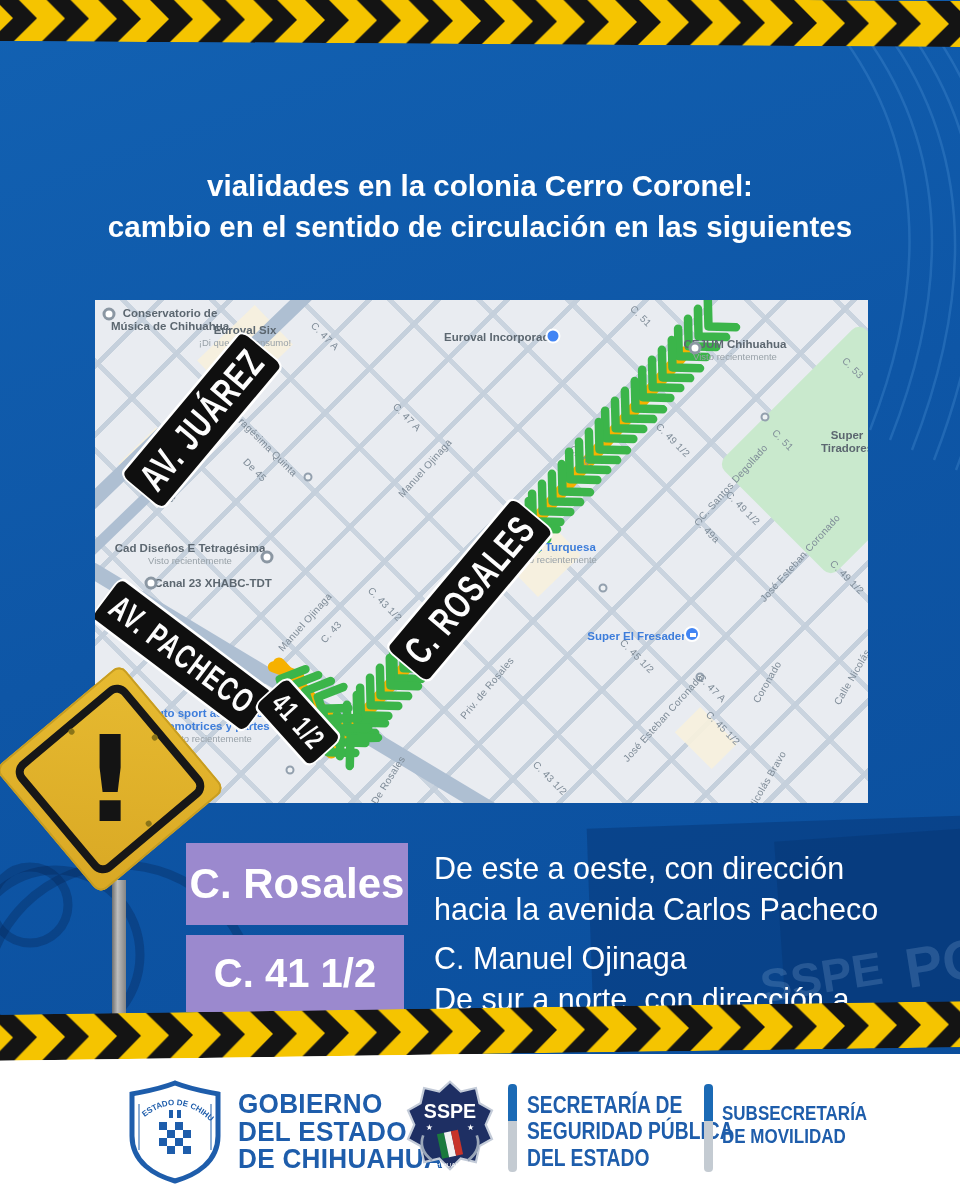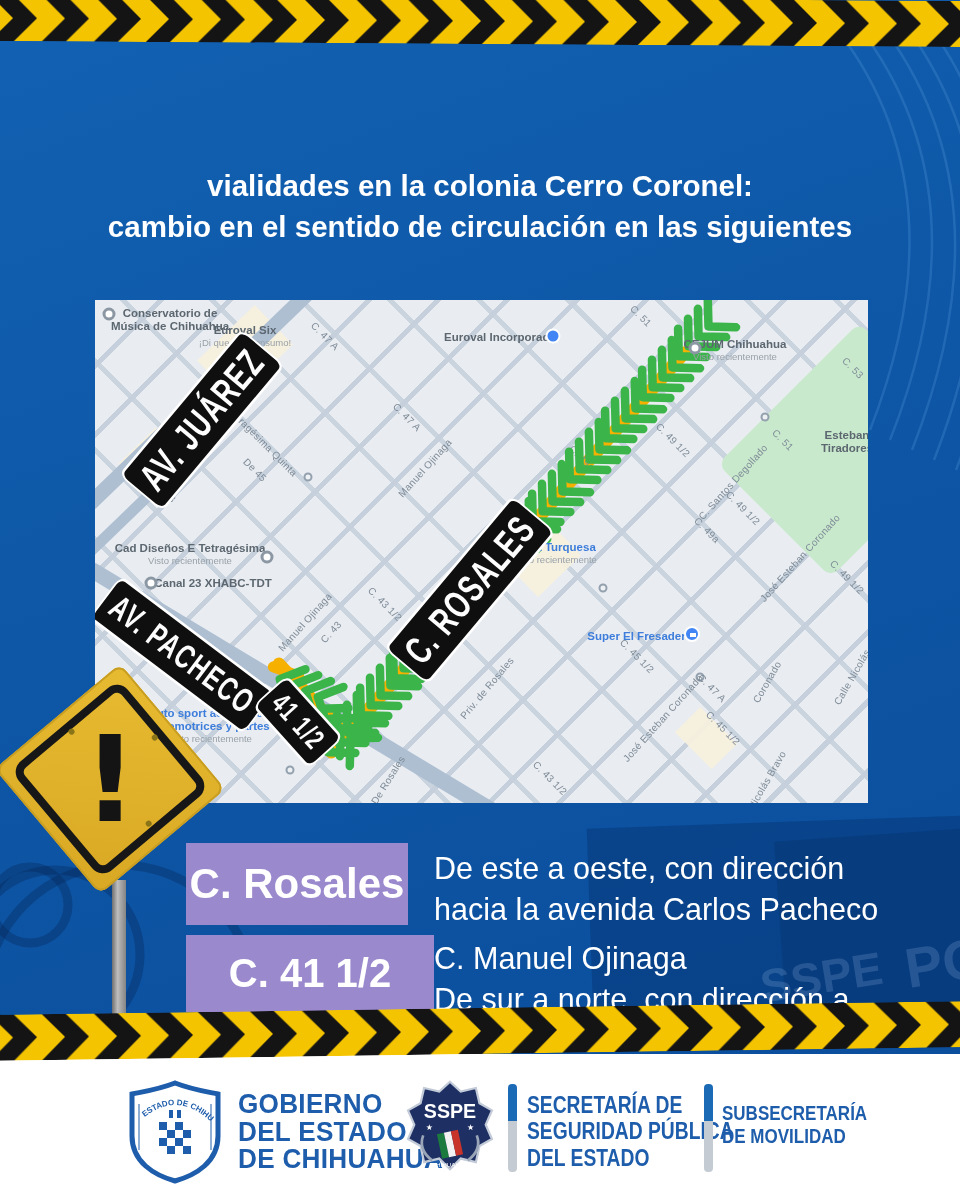--- a/index.html
+++ b/index.html
@@ -75,21 +75,21 @@
   .sign-mark{position:absolute;left:0;top:0;width:164px;height:164px;display:flex;align-items:center;
     justify-content:center;transform:rotate(-50deg);font-size:120px;font-weight:700;color:#141414;
     font-family:"DejaVu Sans",sans-serif;}
   .screw{position:absolute;width:6px;height:6px;border-radius:50%;background:#8a7418;}
 
   
   .rows{position:absolute;left:0;top:0;width:960px;z-index:4;}
   .chip{position:absolute;background:#9b89ce;color:#fff;font-weight:700;display:flex;
     align-items:center;justify-content:center;white-space:nowrap;}
   .chip1{left:186px;top:843px;width:222px;height:82px;font-size:42px;}
-  .chip2{left:186px;top:935px;width:248px;height:77px;font-size:40px;}
+  .chip2{left:186px;top:935px;width:218px;height:77px;font-size:40px;}
   .chip-desc{position:absolute;color:#fff;font-size:30.5px;font-weight:400;line-height:1.33;}
   .desc1{left:434px;top:848px;}
   .desc2{left:434px;top:938px;}
 
   
   .footer{position:absolute;left:0;top:1054px;width:960px;height:146px;background:#fff;z-index:5;}
   .crest{position:absolute;left:125px;top:26px;}
   .gov-text{position:absolute;left:238px;top:36px;color:#1e5dab;font-weight:700;font-size:27.5px;
     line-height:1.0;letter-spacing:.3px;transform:scaleX(.95);transform-origin:left top;white-space:nowrap;}
   .badge{position:absolute;left:404px;top:26px;}
@@ -279,21 +279,21 @@
         <div class="poi" style="left: 405px; top: 37px; transform: translate(-50%, -50%);">
           <div>Euroval Incorporada</div>
         </div>
         <div class="poi-ico ico-dot" style="left: 458px; top: 36px;"></div>
         <div class="poi" style="left: 640px; top: 50px; transform: translate(-50%, -50%);">
           <div>CEJUM Chihuahua</div>
           <div class="sub">Visto recientemente</div>
         </div>
         <div class="poi-ico ico-pin" style="left: 600px; top: 48px;"></div>
         <div class="poi" style="left: 752px; top: 142px; transform: translate(-50%, -50%);">
-          <div>Esteban</div>
+          <div>Super</div>
           <div>Tiradores</div>
         </div>
         <div class="poi" style="left: 95px; top: 254px; transform: translate(-50%, -50%);">
           <div>Cad Diseños E Tetragésima</div>
           <div class="sub">Visto recientemente</div>
         </div>
         <div class="poi-ico ico-pin" style="left: 172px; top: 257px;"></div>
         <div class="poi" style="left: 118px; top: 283px; transform: translate(-50%, -50%);">
           <div>Canal 23 XHABC-TDT</div>
         </div>

